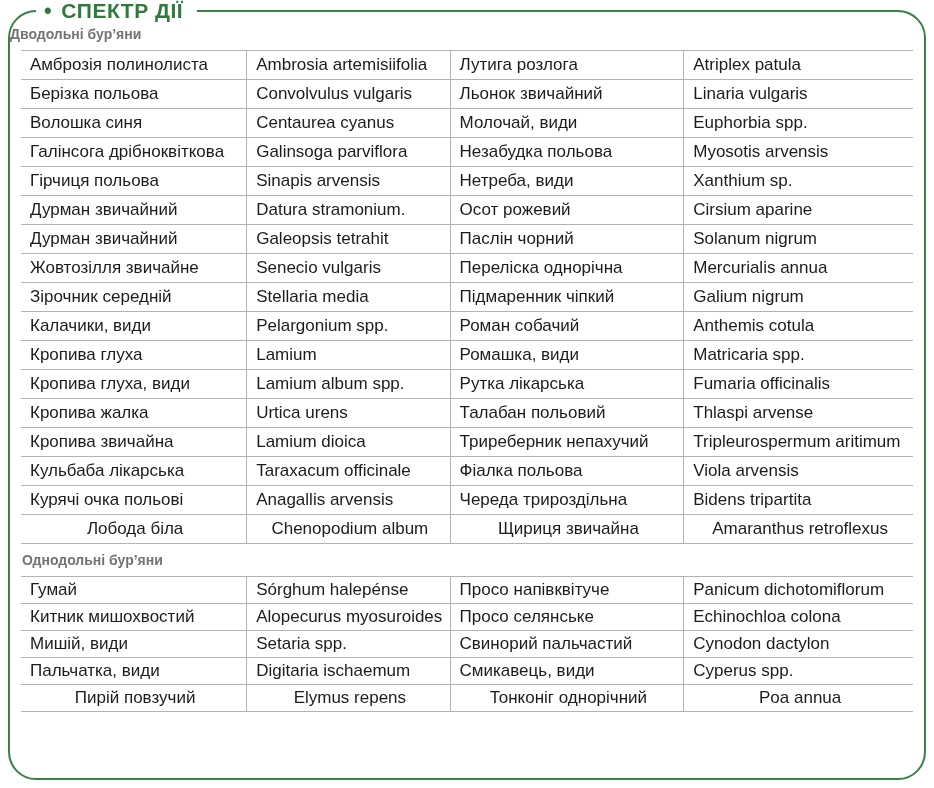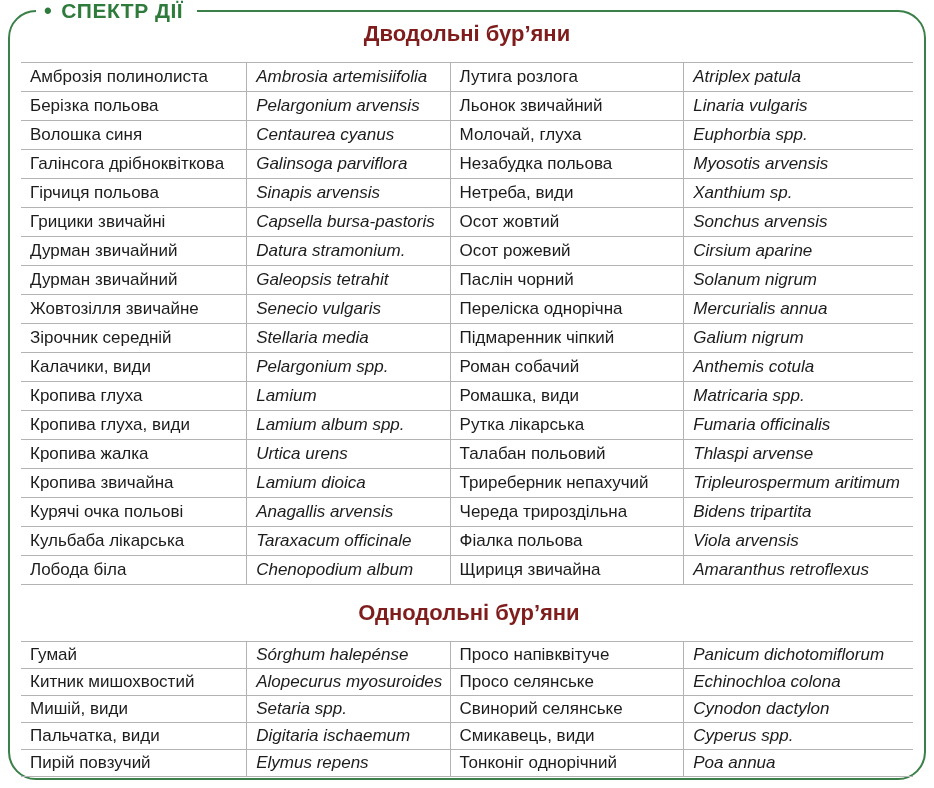--- a/index.html
+++ b/index.html
@@ -41,49 +41,49 @@
     color: #2e7b3c;
     letter-spacing: 0.5px;
     line-height: 28px;
     white-space: nowrap;
   }
   .legend .bullet {
     font-size: 22px;
     line-height: 22px;
   }
   .sec-title {
-    text-align: center;
-    color: #7f1d1d;
+    text-align: left;
+    color: #737373;
     font-weight: bold;
-    font-size: 22px;
+    font-size: 14px;
     line-height: 24px;
   }
   .sec-title.first { margin: 10px 0 4px 0; }
-  .sec-title.second { margin: 4px 0 4px 4px; }
+  .sec-title.second { margin: 4px 0 4px 12px; }
   table.weeds {
     width: 892px;
-    margin: 16px auto;
+    margin: 4px auto;
     border-collapse: collapse;
     table-layout: fixed;
   }
   table.weeds col.c1 { width: 25.3%; }
   table.weeds col.c2 { width: 22.8%; }
   table.weeds col.c3 { width: 26.2%; }
   table.weeds col.c4 { width: 25.7%; }
   table.weeds td {
     border-top: 1px solid #b3b3b3;
     padding: 3px 6px 3px 9px;
     font-size: 17px;
     vertical-align: middle;
     overflow: hidden;
     white-space: nowrap;
   }
-  table.weeds tr:last-child td { border-bottom: 1px solid #b3b3b3; }
+  table.weeds tr:last-child td { border-bottom: 1px solid #b3b3b3; text-align: center; }
   table.weeds td:not(:last-child) { border-right: 1px solid #b3b3b3; }
-  table.weeds td.latin { font-style: italic; }
+  table.weeds td.latin { }
   table.dicots td { height: 22px; }
   table.monocots td { height: 19px; }
 </style>
 </head>
 <body>
 
 <div class="stage">
   <div class="panel">
 
     <div class="legend">
@@ -102,49 +102,43 @@
         </colgroup>
       <tbody>
           <tr>
             <td>Амброзія полинолиста</td>
             <td class="latin">Ambrosia artemisiifolia</td>
             <td>Лутига розлога</td>
             <td class="latin">Atriplex patula</td>
           </tr>
           <tr>
             <td>Берізка польова</td>
-            <td class="latin">Pelargonium arvensis</td>
+            <td class="latin">Convolvulus vulgaris</td>
             <td>Льонок звичайний</td>
             <td class="latin">Linaria vulgaris</td>
           </tr>
           <tr>
             <td>Волошка синя</td>
             <td class="latin">Centaurea cyanus</td>
-            <td>Молочай, глуха</td>
+            <td>Молочай, види</td>
             <td class="latin">Euphorbia spp.</td>
           </tr>
           <tr>
             <td>Галінсога дрібноквіткова</td>
             <td class="latin">Galinsoga parviflora</td>
             <td>Незабудка польова</td>
             <td class="latin">Myosotis arvensis</td>
           </tr>
           <tr>
             <td>Гірчиця польова</td>
             <td class="latin">Sinapis arvensis</td>
             <td>Нетреба, види</td>
             <td class="latin">Xanthium sp.</td>
           </tr>
           <tr>
-            <td>Грицики звичайні</td>
-            <td class="latin">Capsella bursa-pastoris</td>
-            <td>Осот жовтий</td>
-            <td class="latin">Sonchus arvensis</td>
-          </tr>
-          <tr>
             <td>Дурман звичайний</td>
             <td class="latin">Datura stramonium.</td>
             <td>Осот рожевий</td>
             <td class="latin">Cirsium aparine</td>
           </tr>
           <tr>
             <td>Дурман звичайний</td>
             <td class="latin">Galeopsis tetrahit</td>
             <td>Паслін чорний</td>
             <td class="latin">Solanum nigrum</td>
@@ -185,30 +179,30 @@
             <td>Талабан польовий</td>
             <td class="latin">Thlaspi arvense</td>
           </tr>
           <tr>
             <td>Кропива звичайна</td>
             <td class="latin">Lamium dioica</td>
             <td>Триреберник  непахучий</td>
             <td class="latin">Tripleurospermum aritimum</td>
           </tr>
           <tr>
+            <td>Кульбаба лікарська</td>
+            <td class="latin">Taraxacum officinale</td>
+            <td>Фіалка польова</td>
+            <td class="latin">Viola arvensis</td>
+          </tr>
+          <tr>
             <td>Курячі очка польові</td>
             <td class="latin">Anagallis arvensis</td>
             <td>Череда трироздільна</td>
             <td class="latin">Bidens tripartita</td>
-          </tr>
-          <tr>
-            <td>Кульбаба лікарська</td>
-            <td class="latin">Taraxacum officinale</td>
-            <td>Фіалка польова</td>
-            <td class="latin">Viola arvensis</td>
           </tr>
           <tr>
             <td>Лобода біла</td>
             <td class="latin">Chenopodium album</td>
             <td>Щириця звичайна</td>
             <td class="latin">Amaranthus retroflexus</td>
           </tr>
         </tbody>
     </table>
 
@@ -230,21 +224,21 @@
           </tr>
           <tr>
             <td>Китник мишохвостий</td>
             <td class="latin">Alopecurus myosuroides</td>
             <td>Просо селянське</td>
             <td class="latin">Echinochloa colona</td>
           </tr>
           <tr>
             <td>Мишій, види</td>
             <td class="latin">Setaria spp.</td>
-            <td>Свинорий селянське</td>
+            <td>Свинорий пальчастий</td>
             <td class="latin">Cynodon dactylon</td>
           </tr>
           <tr>
             <td>Пальчатка, види</td>
             <td class="latin">Digitaria ischaemum</td>
             <td>Смикавець, види</td>
             <td class="latin">Cyperus spp.</td>
           </tr>
           <tr>
             <td>Пирій повзучий</td>

